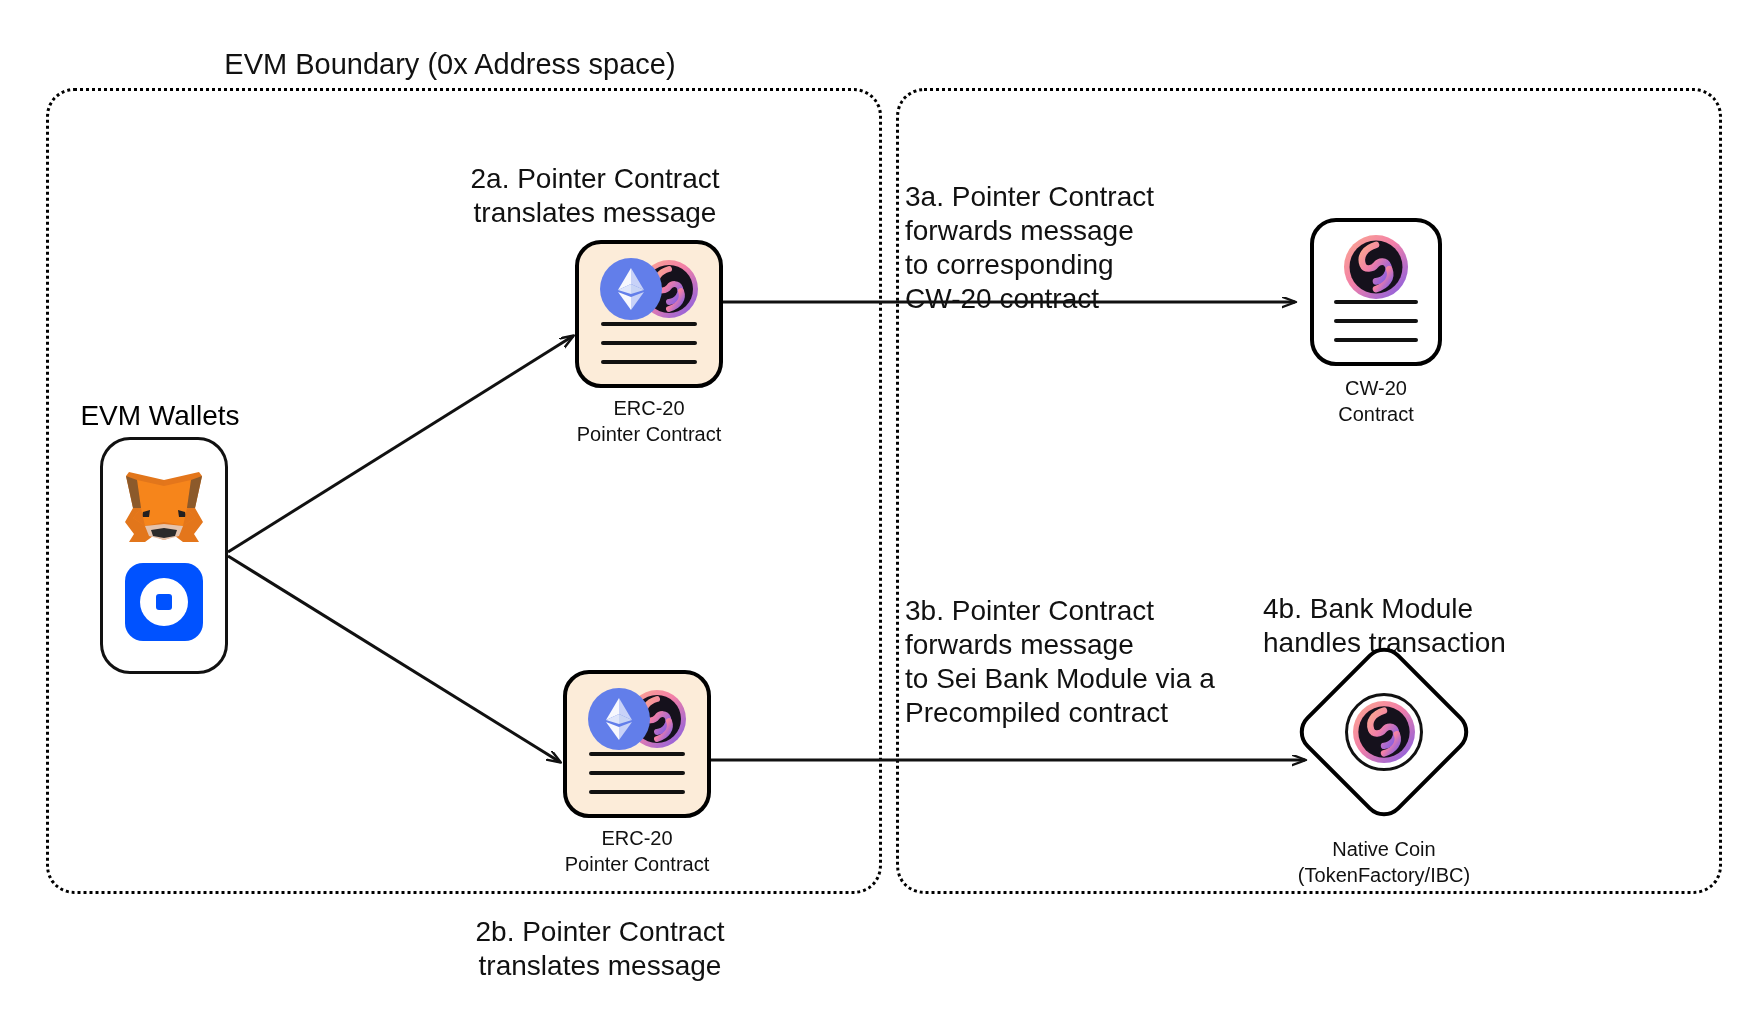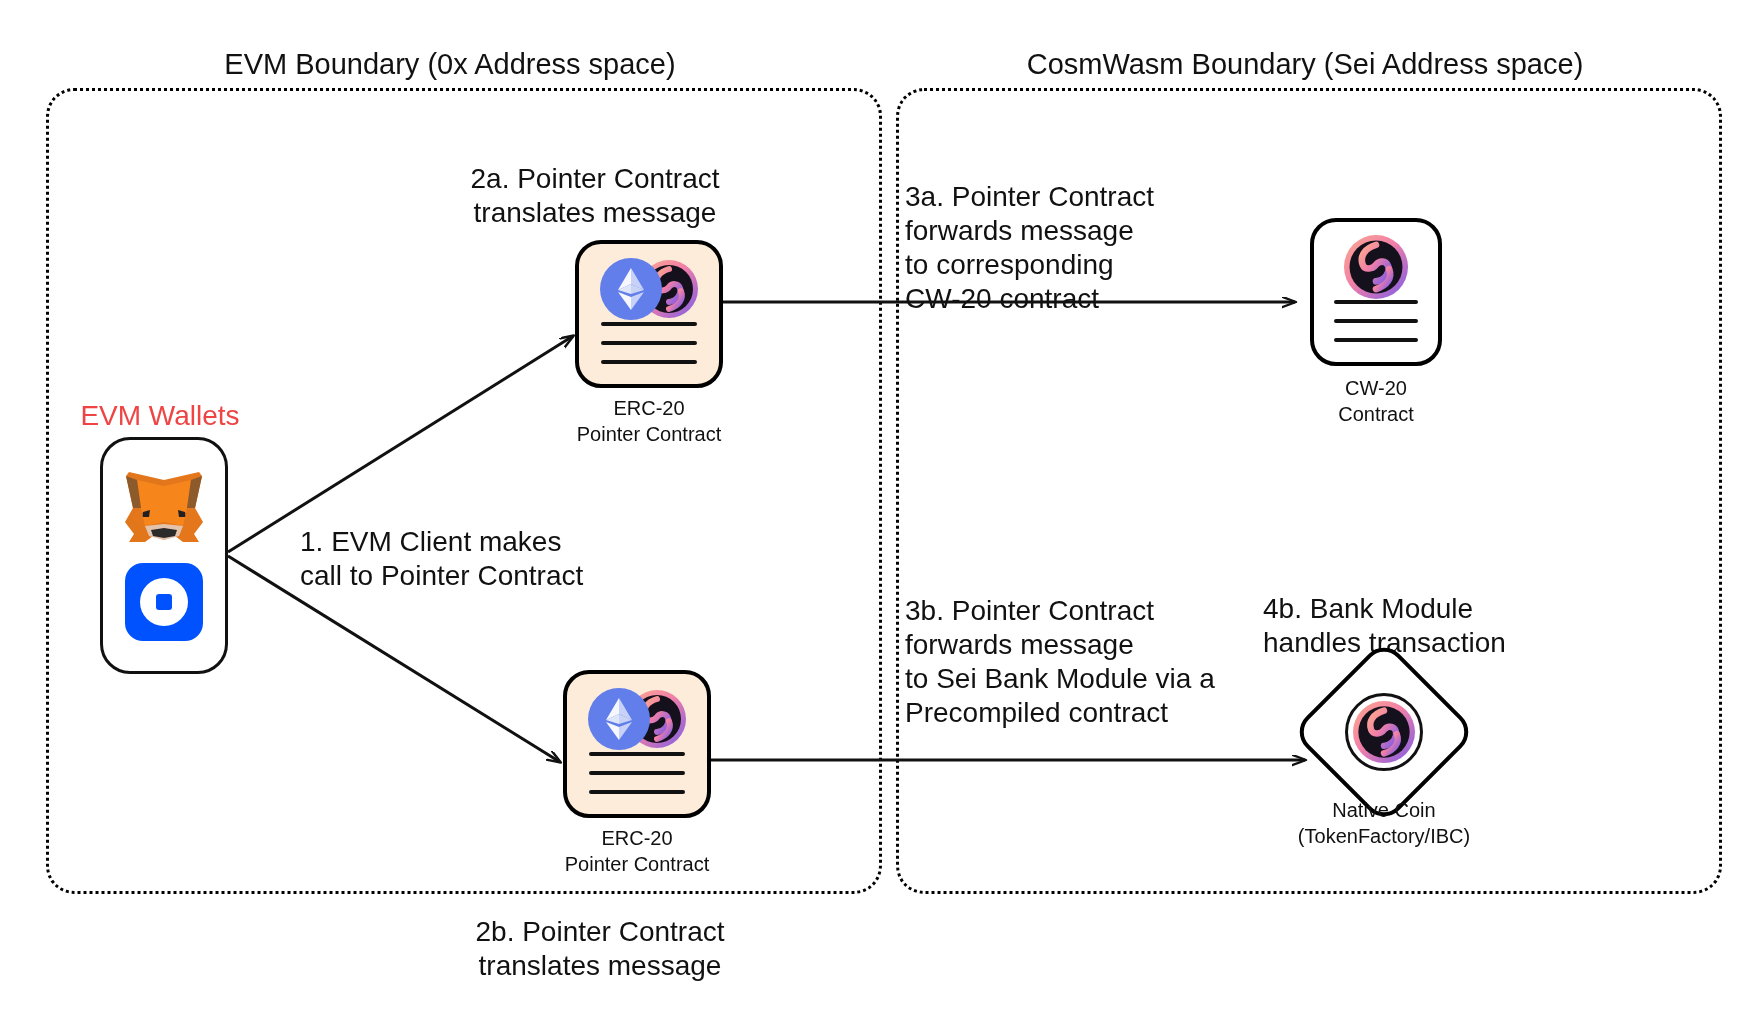--- a/index.html
+++ b/index.html
@@ -50,21 +50,21 @@
     font-size: 20px;
     line-height: 1.28;
     text-align: center;
     color: #111;
     white-space: pre-line;
   }
   .node-title {
     position: absolute;
     font-size: 28px;
     text-align: center;
-    color: #ef4444;
+    color: #000000;
     white-space: nowrap;
   }
 
   
   .doc-card {
     position: absolute;
     border: 4px solid #000;
     border-radius: 26px;
     box-sizing: border-box;
     overflow: hidden;
@@ -145,21 +145,20 @@
   }
 </style>
 </head>
 <body>
 
 <div id="diagram">
 
   <div class="boundary-title" style="left:40px; top:48px; width:820px;">EVM Boundary (0x Address space)</div>
   <div class="boundary-box" style="left:46px; top:88px; width:830px; height:800px;"></div>
 
-  <div class="boundary-title" style="left:890px; top:48px; width:830px;">CosmWasm Boundary (Sei Address space)</div>
   <div class="boundary-box" style="left:896px; top:88px; width:820px; height:800px;"></div>
 
   <svg class="edges" viewBox="0 0 1746 1026">
     <defs>
       <marker id="arw" markerWidth="16" markerHeight="16" refX="13" refY="5.2" orient="auto" markerUnits="userSpaceOnUse">
         <path d="M0,0 L14,5.2 L0,10.4" fill="none" stroke="#111" stroke-width="2.4" stroke-linecap="round" stroke-linejoin="round"></path>
       </marker>
     </defs>
 
     <path d="M228,552 L573,336" fill="none" stroke="#111" stroke-width="3" marker-end="url(#arw)"></path>
@@ -167,22 +166,20 @@
     <path d="M228,556 L560,762" fill="none" stroke="#111" stroke-width="3" marker-end="url(#arw)"></path>
 
     <path d="M722,302 L1295,302" fill="none" stroke="#111" stroke-width="3" marker-end="url(#arw)"></path>
 
     <path d="M709,760 L1305,760" fill="none" stroke="#111" stroke-width="3" marker-end="url(#arw)"></path>
   </svg>
 
   <div class="step-text center" style="left:430px; top:162px; width:330px;">2a. Pointer Contract
 translates message</div>
 
-  <div class="step-text" style="left:300px; top:525px; width:420px;">1. EVM Client makes
-call to Pointer Contract</div>
 
   <div class="step-text center" style="left:430px; top:900px; width:340px;margin-top:15px;">2b. Pointer Contract
 translates message</div>
 
   <div class="step-text" style="left:905px; top:132px; width:330px;margin-top:48px;">3a. Pointer Contract
 forwards message
 to corresponding
 CW-20 contract</div>
 
 
@@ -340,16 +337,16 @@
             </linearGradient>
           </defs>
           <circle cx="29" cy="29" r="29" fill="url(#seiGradD)"></circle>
           <circle cx="29" cy="29" r="24" fill="#15111c"></circle>
           <path d="M29 9 C19 12 14 19 17 27 C19 32 26 31 29 27 C32 23 38 23 40 28 C42 34 37 41 29 42" fill="none" stroke="url(#seiGradD)" stroke-width="6" stroke-linecap="round"></path>
           <path d="M29 49 C39 46 44 39 41 31" fill="none" stroke="url(#seiGradD)" stroke-width="6" stroke-linecap="round"></path>
         </svg>
       </span>
     </span>
   </div>
-  <div class="node-caption" style="left:1274px; top:798px; width:220px;">Native Coin
+  <div class="node-caption" style="left:1274px; top:837px; width:220px;">Native Coin
 (TokenFactory/IBC)</div>
 
 </div>
 
 </body></html>

